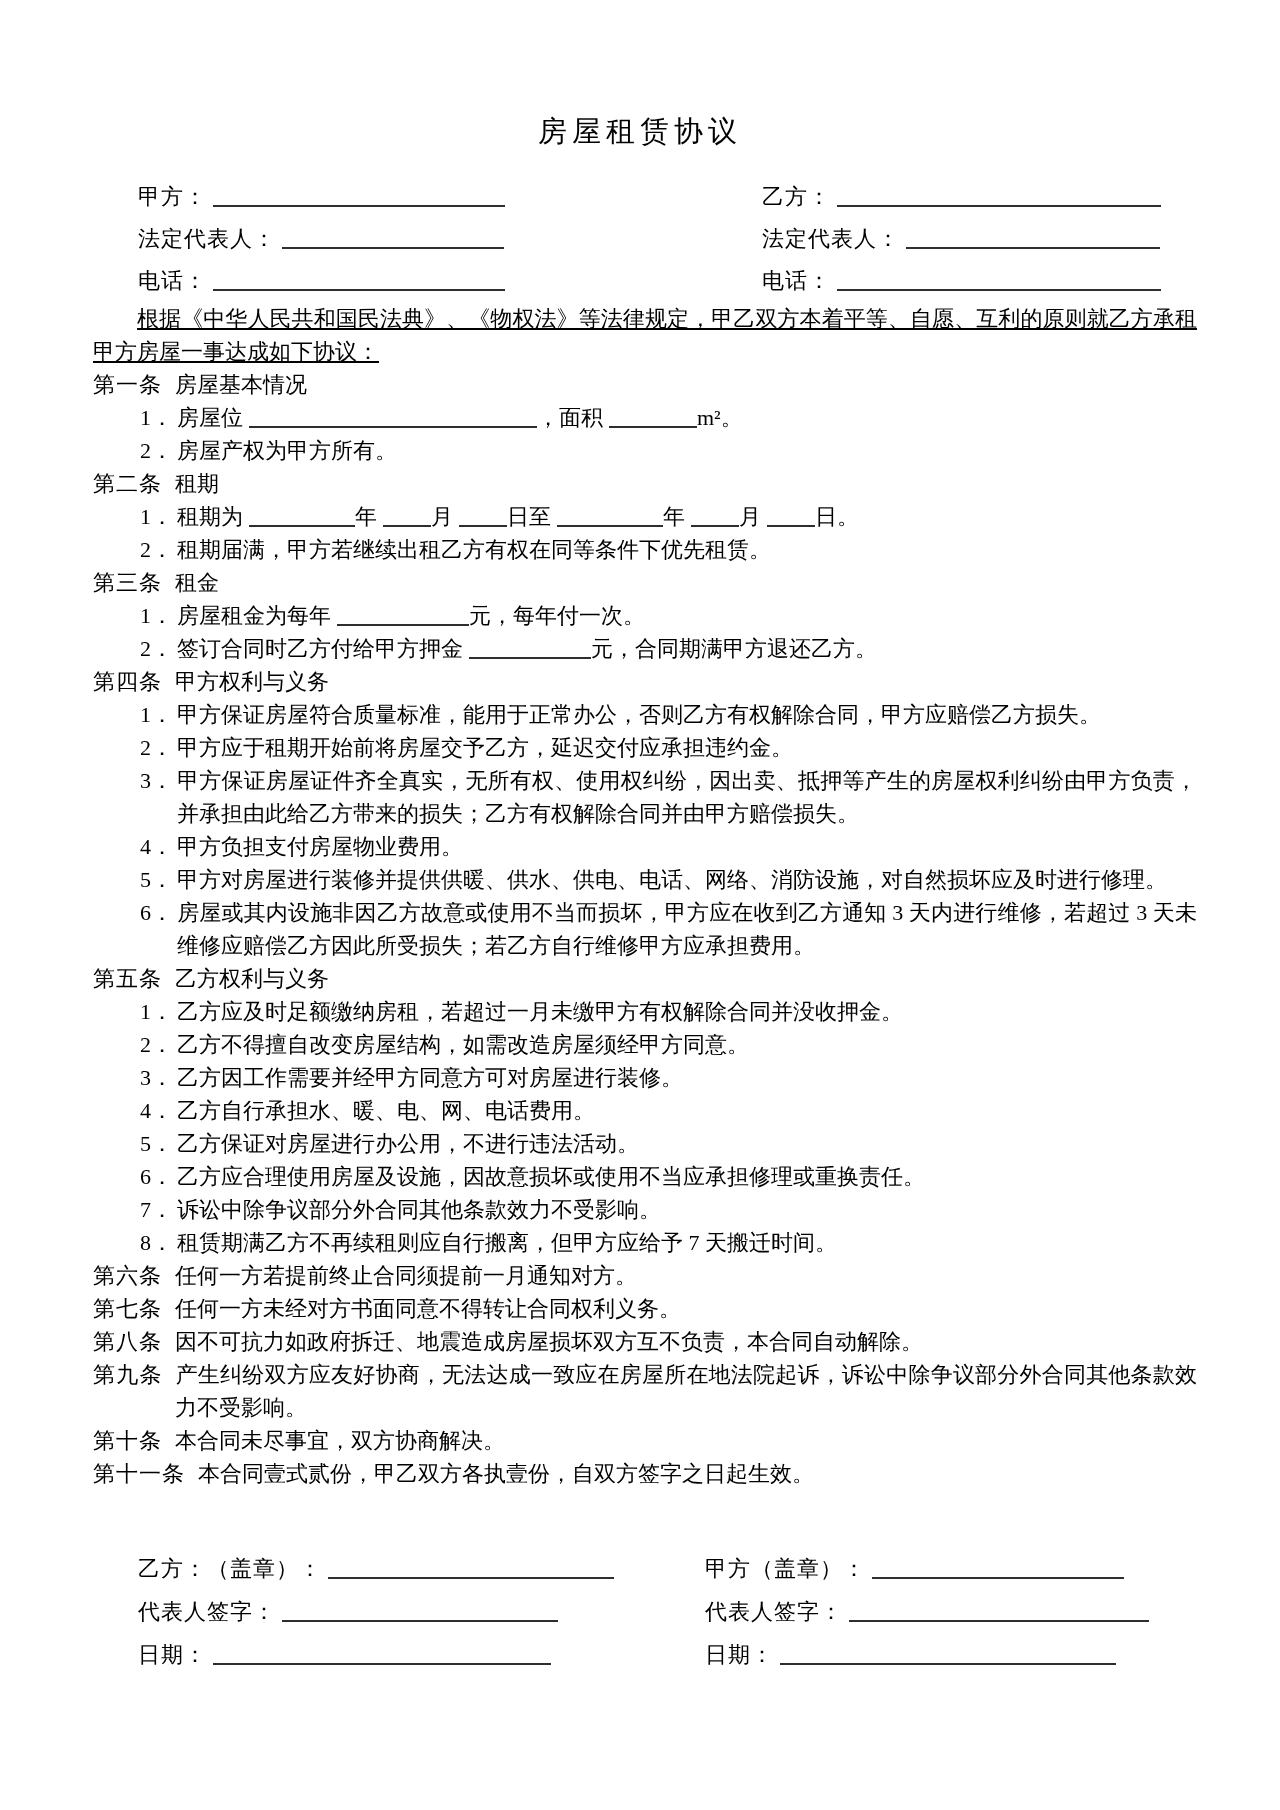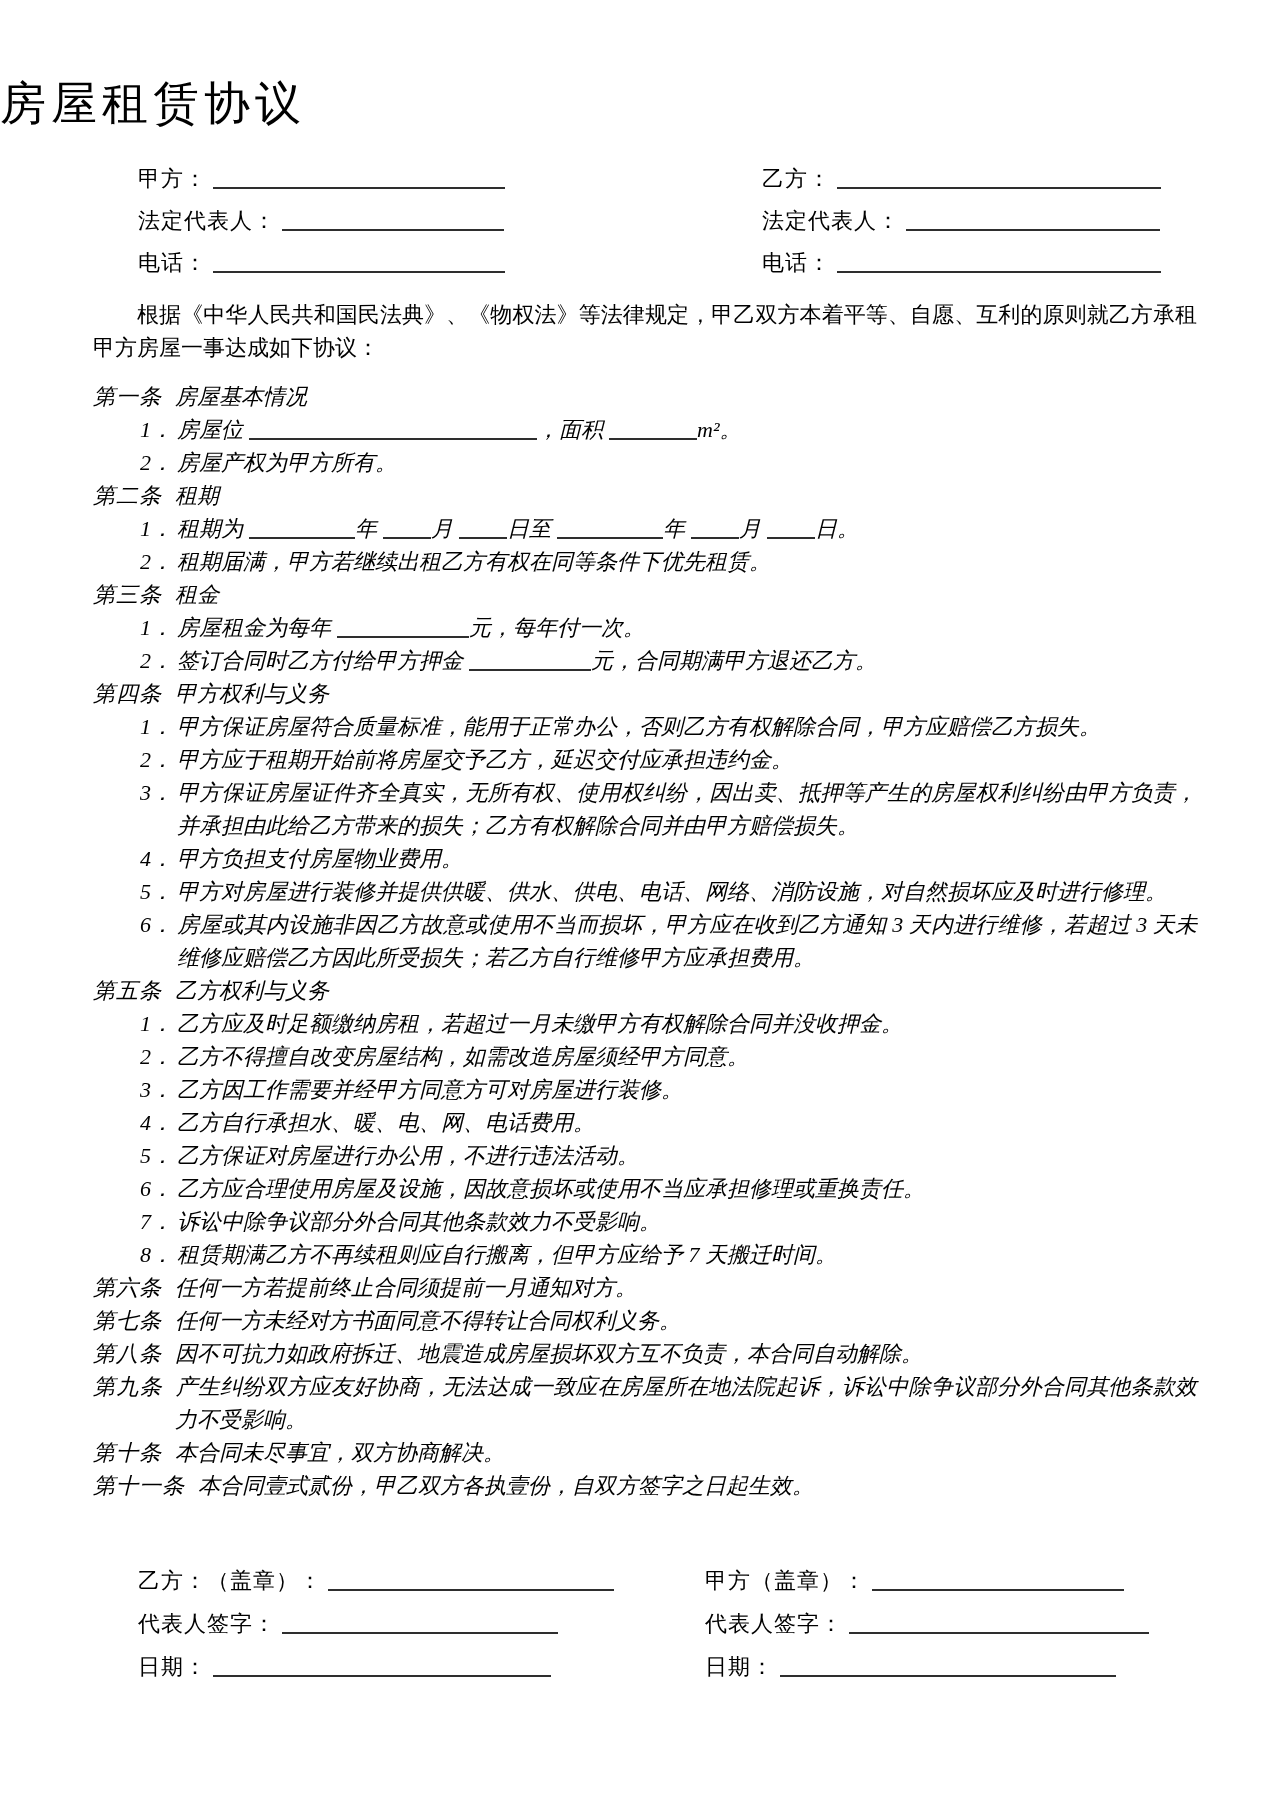--- a/index.html
+++ b/index.html
@@ -8,23 +8,23 @@
     position:relative;
     width:1280px; height:1810px;
     margin:0 auto;
     background:#ffffff;
     color:#000000;
     font-family:"Liberation Serif","DejaVu Serif",serif;
     font-size:22px;
     overflow:hidden;
   }
   .title {
-    margin-top:80px;
-    text-align:left;
-    font-size:46px;
+    margin-top:116px;
+    text-align:center;
+    font-size:29px;
     font-weight:400;
     letter-spacing:5px;
     line-height:1.05;
   }
   .content { padding:0 83px 0 93px; }
 
   
   .fields { padding-left:45px; }
   .party-fields { margin-top:30px; }
   .party-fields .frow { display:grid; grid-template-columns:624px 1fr; height:42px; line-height:42px; }
@@ -36,26 +36,26 @@
   .blank {
     display:inline-block;
     height:17px;
     border-bottom:2px solid #2e2e2e;
     margin-bottom:-3px;
     margin-left:6px;
   }
 
   
   .intro {
-    margin-top:14px;
     text-indent:44px;
     line-height:33px;
     text-align:justify;
+    text-decoration:underline;
   }
-  .clauses { margin-top:16px;font-style:italic; }
+  .clauses { margin-top:0; }
   .clauses > div { line-height:33px; text-align:justify; }
   .clause { padding-left:82px; text-indent:-82px; }
   .clause .label { margin-right:13px; letter-spacing:1px; }
   .item { padding-left:84px; }
   .item .num { display:inline-block; width:37px; margin-left:-37px; text-indent:0; }
 </style>
 </head>
 <body>
 
 <div class="page">

